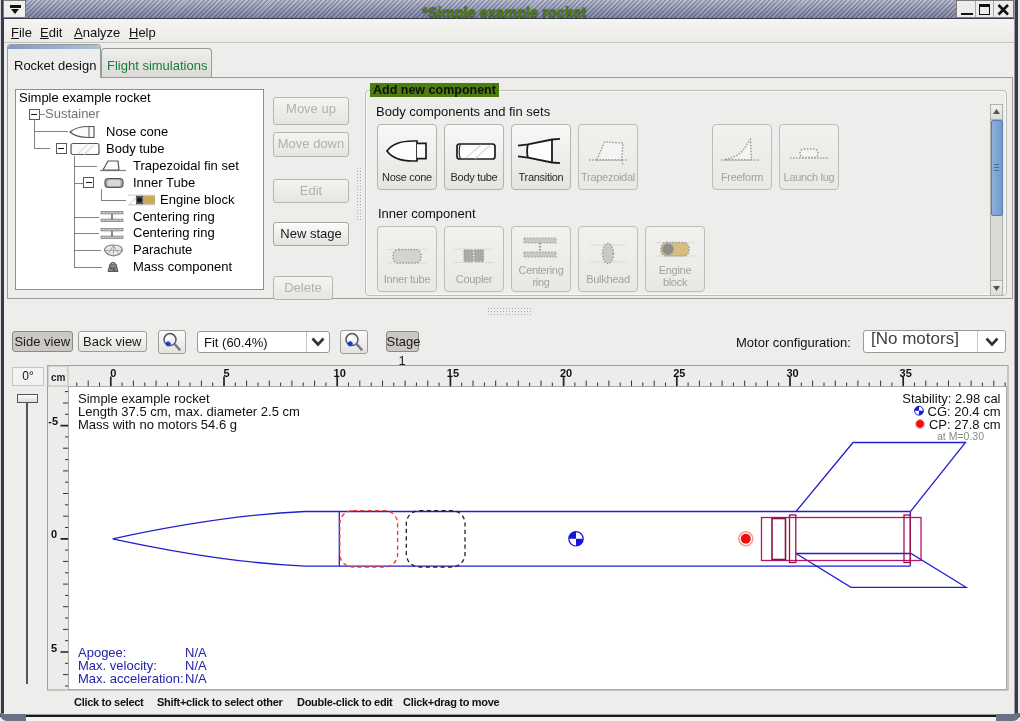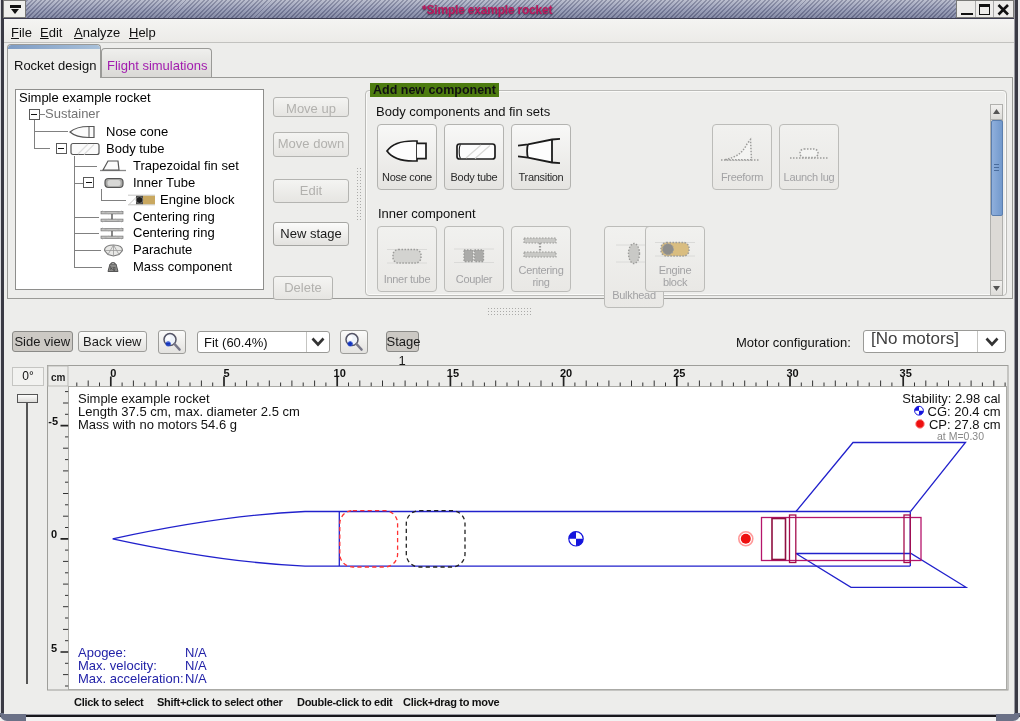--- a/index.html
+++ b/index.html
@@ -25,21 +25,21 @@
 <div class="abs" style="left:0;top:713px;width:26px;height:8px;background:#6b7187;border-radius:0 0 0 7px"></div>
 <div class="abs" style="left:996px;top:713px;width:24px;height:8px;background:#6b7187;border-radius:0 0 7px 0"></div>
 
 <div class="abs" style="left:3.5px;top:0;width:1010.5px;height:18.5px;background:
  repeating-linear-gradient(135deg, rgba(30,32,64,0.22) 0 1.4px, rgba(255,255,255,0.12) 1.4px 3.2px),
  linear-gradient(#b2b6c8,#8e94b0 55%,#767c9a);border-bottom:1.5px solid #3c3c50"></div>
 <div class="abs" style="left:3px;top:0;width:22.5px;height:18px;background:#efefec;border:1px solid #7a7a78">
   <div class="abs" style="left:5.5px;top:4.2px;width:11px;height:2.4px;background:#111"></div>
   <div class="abs" style="left:6.5px;top:8.2px;width:0;height:0;border-left:4.5px solid transparent;border-right:4.5px solid transparent;border-top:5px solid #111"></div>
 </div>
-<div class="abs" style="left:422px;top:2.5px;width:200px;font-size:12px;letter-spacing:-0.2px;font-weight:bold;color:#be185d;text-shadow:0 1px 2px rgba(20,20,40,0.75);white-space:nowrap">*Simple example rocket</div>
+<div class="abs" style="left:422px;top:2.5px;width:200px;font-size:15px;letter-spacing:-0.2px;font-weight:bold;color:#4d7c0f;text-shadow:0 1px 2px rgba(20,20,40,0.75);white-space:nowrap">*Simple example rocket</div>
 <div class="abs" style="left:956px;top:0;width:58px;height:18px;background:#edecea;border:1px solid #7a7a78;display:flex">
   <div style="flex:1;border-right:1px solid #aaa;position:relative">
         <div class="abs" style="left:3.5px;top:11.5px;width:12px;height:2.5px;background:#111"></div>
       </div>
   <div style="flex:1;border-right:1px solid #aaa;position:relative">
         <div class="abs" style="left:3px;top:3px;width:11.5px;height:10.5px;border:1.6px solid #111;border-top-width:3.2px"></div>
       </div>
   <div style="flex:1;position:relative"><svg width="19" height="18">
           <path d="M4.5,4 L14,13.5 M14,4 L4.5,13.5" stroke="#111" stroke-width="2.6"></path>
         </svg></div>
@@ -47,21 +47,21 @@
 
 <div class="abs" style="left:3.5px;top:18.5px;width:1010.5px;height:24.5px;background:linear-gradient(#f4f4f2,#eceb e8);background:linear-gradient(#f4f4f2,#ecebe8);border-bottom:1px solid #c2c2bf"></div>
 <div class="abs" style="left:11px;top:25px;font-size:13px;color:#111"><span style="text-decoration:underline">F</span>ile</div>
 <div class="abs" style="left:40px;top:25px;font-size:13px;color:#111"><span style="text-decoration:underline">E</span>dit</div>
 <div class="abs" style="left:74px;top:25px;font-size:13px;color:#111"><span style="text-decoration:underline">A</span>nalyze</div>
 <div class="abs" style="left:129px;top:25px;font-size:13px;color:#111"><span style="text-decoration:underline">H</span>elp</div>
 
 <div class="abs" style="left:3.5px;top:43px;width:1010.5px;height:671px;background:#ededeb"></div>
 
 <div class="abs" style="left:100.5px;top:48px;width:111.5px;height:29.5px;background:linear-gradient(#efefed,#d9d8d5);border:1px solid #9a9a97;border-bottom:none;border-radius:4px 4px 0 0"></div>
-<div class="abs" style="left:107px;top:57.5px;font-size:13px;color:#a21caf">Flight simulations</div>
+<div class="abs" style="left:107px;top:57.5px;font-size:13px;color:#15803d">Flight simulations</div>
 <div class="abs" style="left:7px;top:77px;width:1006px;height:222px;border:1px solid #9a9a97;background:#ededeb"></div>
 <div class="abs" style="left:7px;top:44px;width:93.5px;height:34px;background:#ededeb;border:1px solid #9a9a97;border-bottom:none;border-radius:4px 4px 0 0"></div>
 <div class="abs" style="left:7.8px;top:44.8px;width:92px;height:4.5px;background:linear-gradient(90deg,#7e9cc4,#a9c1da);border-radius:3.5px 3.5px 0 0"></div>
 <div class="abs" style="left:8px;top:77px;width:92px;height:2px;background:#ededeb"></div>
 <div class="abs" style="left:14px;top:57.5px;font-size:13px;color:#111">Rocket design</div>
 
 <div class="abs" style="left:15px;top:89px;width:249px;height:201px;background:#fff;border:1px solid #8e8e8c"></div>
 <div style="position:absolute;left:19px;top:89.5px;font-size:13px;color:#000;white-space:nowrap">Simple example rocket</div>
     <div style="position:absolute;left:28.5px;top:108.5px;width:11px;height:11px;background:#fff;border:1px solid #5a5a5a;box-sizing:border-box"></div>
 <div style="position:absolute;left:31px;top:113.5px;width:6px;height:1.4px;background:#111"></div>
@@ -129,21 +129,21 @@
       </svg></div>
     <div style="position:absolute;left:133px;top:242px;font-size:13px;color:#000;white-space:nowrap">Parachute</div>
     <div style="position:absolute;left:74px;top:267px;width:28px;height:1px;background:#808080"></div>
     <div style="position:absolute;left:104px;top:261.0px;line-height:0"><svg width="18" height="12" viewBox="0 0 18 12">
         <path d="M6,3 L4,10.5 L14,10.5 L12,3 Z" fill="#8a8a88" stroke="#555" stroke-width="1"></path>
         <path d="M7,3 C7,1 11,1 11,3" fill="none" stroke="#555" stroke-width="1.2"></path>
         <text x="9" y="9" font-size="5" text-anchor="middle" fill="#333" font-family="Liberation Sans">kg</text>
       </svg></div>
     <div style="position:absolute;left:133px;top:259px;font-size:13px;color:#000;white-space:nowrap">Mass component</div>
 
-<div class="mbtn dis" style="left:273px;top:97px;width:76px;height:20px;line-height:22px">Move up</div>
+<div class="mbtn dis" style="left:273px;top:97px;width:76px;height:28px;line-height:22px">Move up</div>
     <div class="mbtn dis" style="left:273px;top:132px;width:76px;height:24.5px;line-height:22.5px">Move down</div>
     <div class="mbtn dis" style="left:273px;top:179px;width:76px;height:24px;line-height:22px">Edit</div>
     <div class="mbtn" style="left:273px;top:221.5px;width:76px;height:24.5px;line-height:22.5px">New stage</div>
     <div class="mbtn dis" style="left:273px;top:276px;width:60px;height:24px;line-height:22px">Delete</div>
 
 <div class="abs" style="left:356px;top:167px;width:6px;height:55px;background-image:radial-gradient(circle,#aaaaa8 0.7px,transparent 0.9px);background-size:3px 3px"></div>
 
 <div class="abs" style="left:365px;top:89.5px;width:642px;height:206px;border:1px solid #bbbbb8;border-radius:4px;box-shadow:inset 0 0 0 1px #fafaf8"></div>
 <div class="abs" style="left:370px;top:83px;padding:0 3px;background:#4d7c0f;font-size:12.5px;font-weight:bold;color:#111">Add new component</div>
 <div class="abs" style="left:376px;top:104px;font-size:13px;color:#111">Body components and fin sets</div>
@@ -163,20 +163,28 @@
       <div class="clab">Body&nbsp;tube</div>
     </div>
     <div class="cbtn" style="left:511px;top:124px;width:60px;height:66px">
 <div class="cicon"><svg width="52" height="34" viewBox="0 0 52 34">
           <path d="M13,10.3 L37,5.5 L37,28.5 L13,23.7 Z" fill="#fdfdfd" stroke="none"></path>
           <path d="M3,11.7 L13,10.3 L37,5.5 L45,4.8 M3,22.3 L13,23.7 L37,28.5 L45,29.2" fill="none" stroke="#1c1c1c" stroke-width="1.8"></path>
           <path d="M13,10.3 C11.8,13 11.8,21 13,23.7 M37,5.5 V28.5" fill="none" stroke="#1c1c1c" stroke-width="1.8"></path>
         </svg></div>
       <div class="clab">Transition</div>
     </div>
+    <div class="cbtn dis" style="left:578px;top:124px;width:60px;height:66px">
+<div class="cicon"><svg width="52" height="34" viewBox="0 0 52 34">
+          <path d="M7,26 H45" stroke="#9c9c9a" stroke-width="1.6" stroke-dasharray="1.5,1.5"></path>
+          <path d="M15,25.7 L22.5,8 L41,9 L39.5,25.7 Z" fill="#f4f4f2" stroke="#9c9c9a" stroke-width="1.5" stroke-dasharray="1.5,1.5"></path>
+          <path d="M40,26 L41,31" stroke="#9c9c9a" stroke-width="1.2" stroke-dasharray="1.5,1.5"></path>
+        </svg></div>
+      <div class="clab">Trapezoidal</div>
+    </div>
     <div class="cbtn dis" style="left:712px;top:124px;width:60px;height:66px">
 <div class="cicon"><svg width="52" height="34" viewBox="0 0 52 34">
           <path d="M5,26 H44" stroke="#9c9c9a" stroke-width="1.6" stroke-dasharray="1.5,1.5"></path>
           <path d="M9,25.7 C19,23.5 26,20 31,10 L34.5,5.5 L35.5,25.7 Z" fill="#f4f4f2" stroke="#9c9c9a" stroke-width="1.5" stroke-dasharray="1.5,1.5"></path>
         </svg></div>
       <div class="clab">Freeform</div>
     </div>
     <div class="cbtn dis" style="left:779px;top:124px;width:60px;height:66px">
 <div class="cicon"><svg width="52" height="34" viewBox="0 0 52 34">
           <path d="M7,24 H45" stroke="#9c9c9a" stroke-width="1.6" stroke-dasharray="1.5,1.5"></path>
@@ -200,21 +208,21 @@
       <div class="clab">Coupler</div>
     </div>
     <div class="cbtn dis two" style="left:511px;top:226px;width:60px;height:66px">
 <div class="cicon"><svg width="52" height="34" viewBox="0 0 52 34">
           <rect x="9" y="7" width="32" height="5" fill="#c8c8c5" stroke="#9c9c9a" stroke-width="1.1" stroke-dasharray="1.5,1.5"></rect>
           <rect x="9" y="21" width="32" height="5" fill="#c8c8c5" stroke="#9c9c9a" stroke-width="1.1" stroke-dasharray="1.5,1.5"></rect>
           <path d="M25,12 V21" stroke="#9c9c9a" stroke-width="2.2" stroke-dasharray="1.5,1.5"></path>
         </svg></div>
       <div class="clab">Centering<br>ring</div>
     </div>
-    <div class="cbtn dis" style="left:604px;top:226px;width:60px;height:82px">
+    <div class="cbtn dis" style="left:578px;top:226px;width:60px;height:66px">
 <div class="cicon"><svg width="52" height="34" viewBox="0 0 52 34">
           <path d="M8,9 H44 M8,26 H44" stroke="#dadad8" stroke-width="1"></path>
           <ellipse cx="26" cy="17.5" rx="5.5" ry="10" fill="#c9c9c6" stroke="#9c9c9a" stroke-width="1.4" stroke-dasharray="1.5,1.5"></ellipse>
         </svg></div>
       <div class="clab">Bulkhead</div>
     </div>
     <div class="cbtn dis two" style="left:645px;top:226px;width:60px;height:66px">
 <div class="cicon"><svg width="52" height="34" viewBox="0 0 52 34">
           <path d="M6,11.5 H46 M6,25 H46" stroke="#dadad8" stroke-width="1"></path>
           <rect x="12" y="11.5" width="28" height="13.5" rx="5.5" fill="#d9bd80" stroke="#9c9c9a" stroke-width="1.5" stroke-dasharray="1.5,1.5"></rect>

